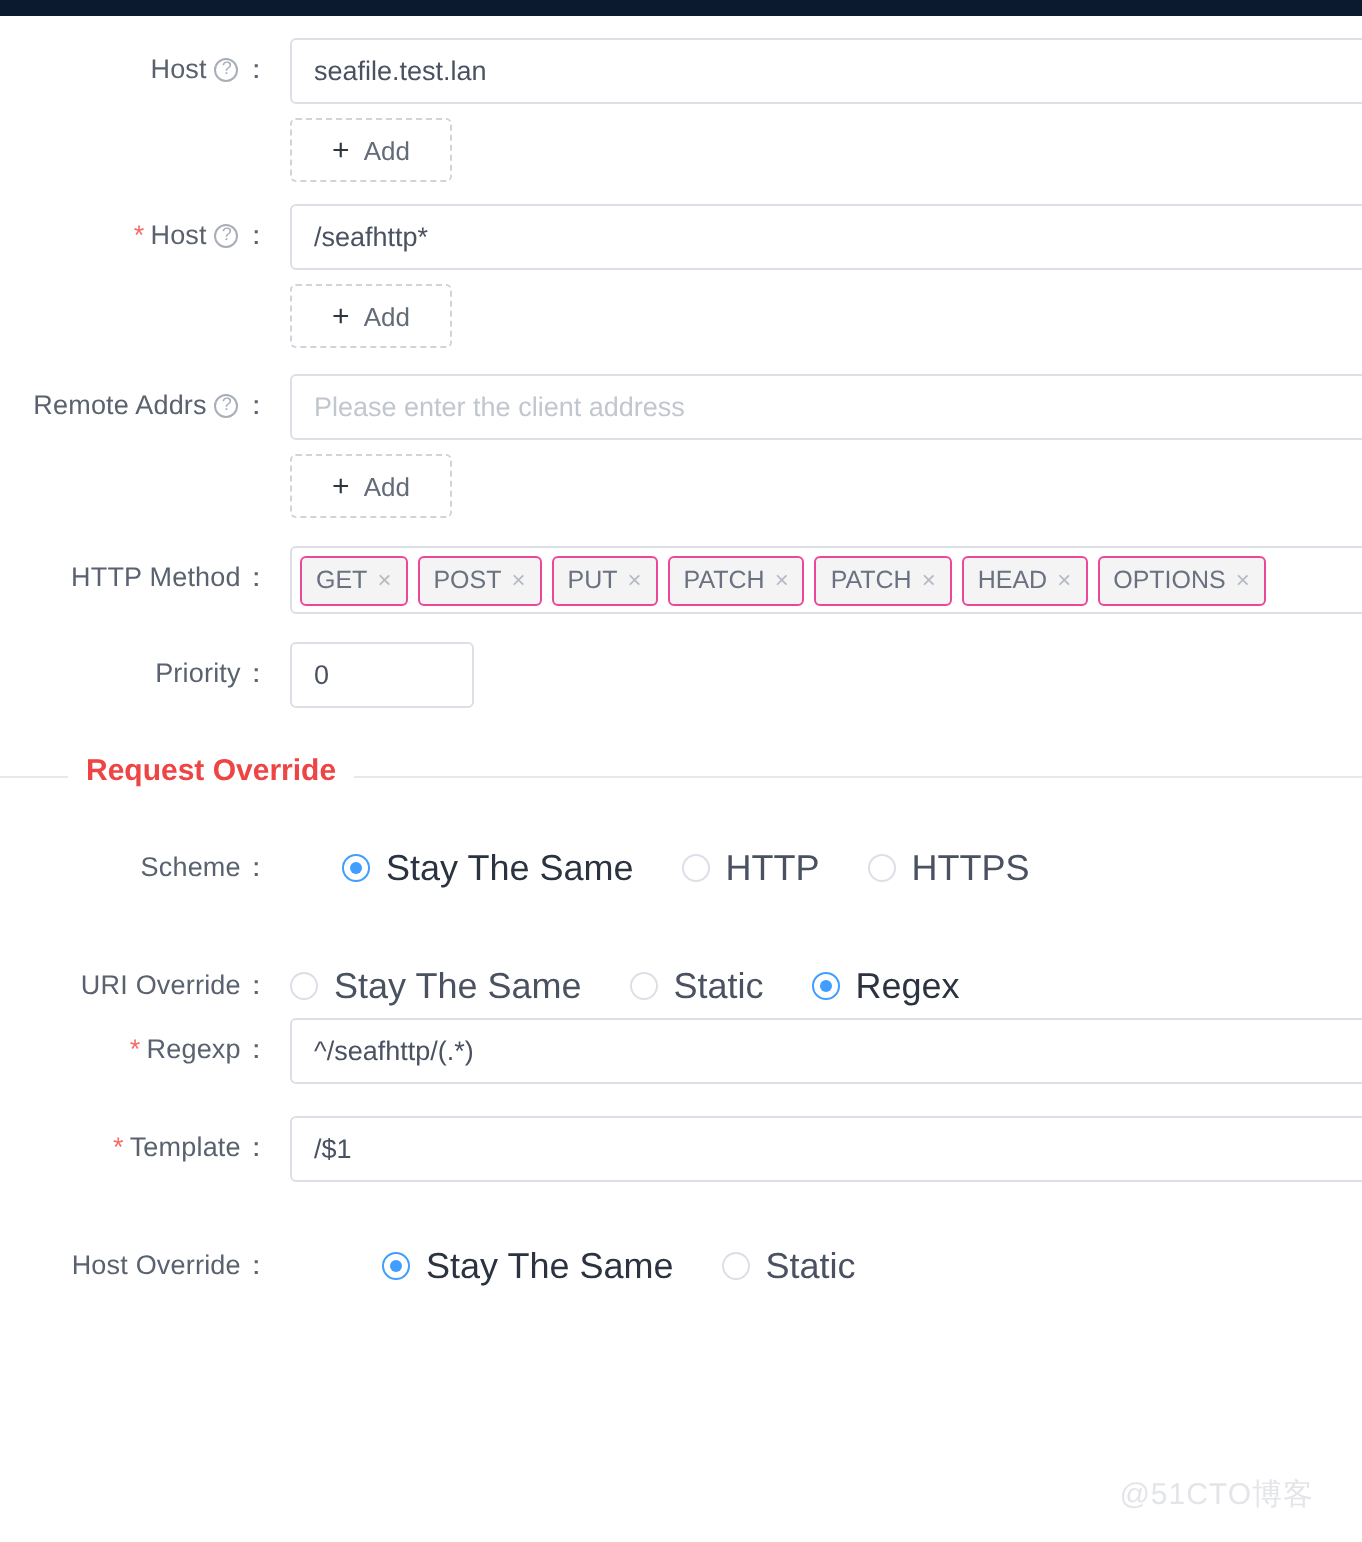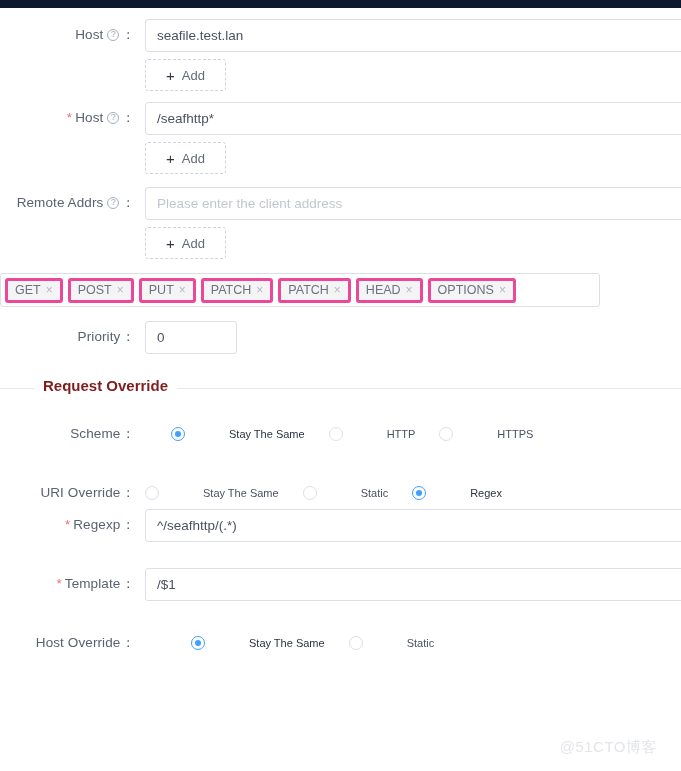--- a/index.html
+++ b/index.html
@@ -128,21 +128,21 @@
     gap: 5px;
     overflow: hidden;
   }
   .tag {
     display: inline-flex;
     align-items: center;
     gap: 5px;
     height: 25px;
     padding: 0 7px;
     background: #f4f4f5;
-    border: 3px solid #ec4899;
+    border: 1px solid #ec4899;
     border-radius: 3px;
     font-size: 12.5px;
     color: #6a7180;
     white-space: nowrap;
   }
   .tag .x {
     font-size: 12px;
     color: #b4b9c2;
     line-height: 1;
     cursor: pointer;
@@ -156,21 +156,21 @@
     margin: 0;
   }
   .divider .dtitle {
     position: absolute;
     top: -11px;
     left: 34px;
     background: #fff;
     padding: 0 9px;
     font-size: 15px;
     font-weight: bold;
-    color: #7f1d1d;
+    color: #ef4444;
     white-space: nowrap;
   }
 
   
   .radios {
     display: flex;
     align-items: center;
     height: 32px;
     gap: 24px;
   }
@@ -194,24 +194,23 @@
   }
   .radio.on .dot::after {
     content: "";
     position: absolute;
     left: 3px; top: 3px;
     width: 6px; height: 6px;
     border-radius: 50%;
     background: #409eff;
   }
   .rlabel {
-    font-size: 11px;
+    font-size: 18px;
     color: #4a5160;
     white-space: nowrap;
-    margin-left: 36px;
   }
   .radio.on .rlabel { color: #2b3240; }
 
   
   .watermark {
     position: absolute;
     right: 24px;
     bottom: 14px;
     font-size: 15px;
     color: #e3e5e8;
@@ -259,20 +258,23 @@
     <div class="field">
       <input class="inp" type="text" placeholder="Please enter the client address" style="">
       <div class="addbtn">
         <span class="plus">+</span>
         <span class="atxt">Add</span>
       </div>
     </div>
   </div>
 
   <div class="row" style="margin-top:14px;">
+    <div class="label">
+      <span>HTTP Method</span><span class="colon">：</span>
+    </div>
     <div class="field">
       <div class="tagbox" id="http-method-tags">
           <span class="tag">
             <span>GET</span>
             <span class="x">×</span>
           </span>
           <span class="tag">
             <span>POST</span>
             <span class="x">×</span>
           </span>
@@ -359,21 +361,21 @@
 
   <div class="row" style="">
     <div class="label">
       <span class="req">*</span><span>Regexp</span><span class="colon">：</span>
     </div>
     <div class="field">
       <input class="inp" type="text" value="^/seafhttp/(.*)" style="">
     </div>
   </div>
 
-  <div class="row" style="margin-top:26px;">
+  <div class="row" style="margin-top:16px;">
     <div class="label">
       <span class="req">*</span><span>Template</span><span class="colon">：</span>
     </div>
     <div class="field">
       <input class="inp" type="text" value="/$1" style="">
     </div>
   </div>
 
   <div class="row" style="margin-top:26px;gap:46px;">
     <div class="label">

